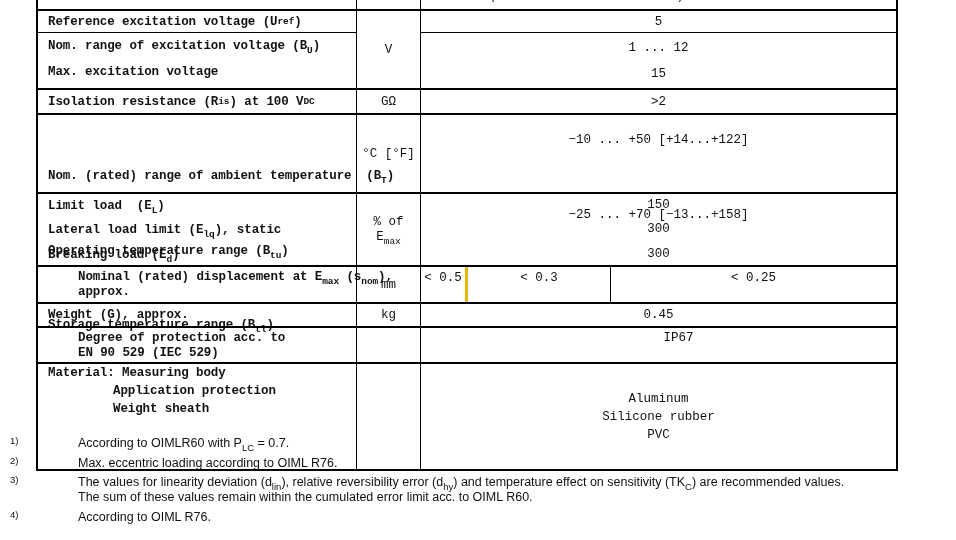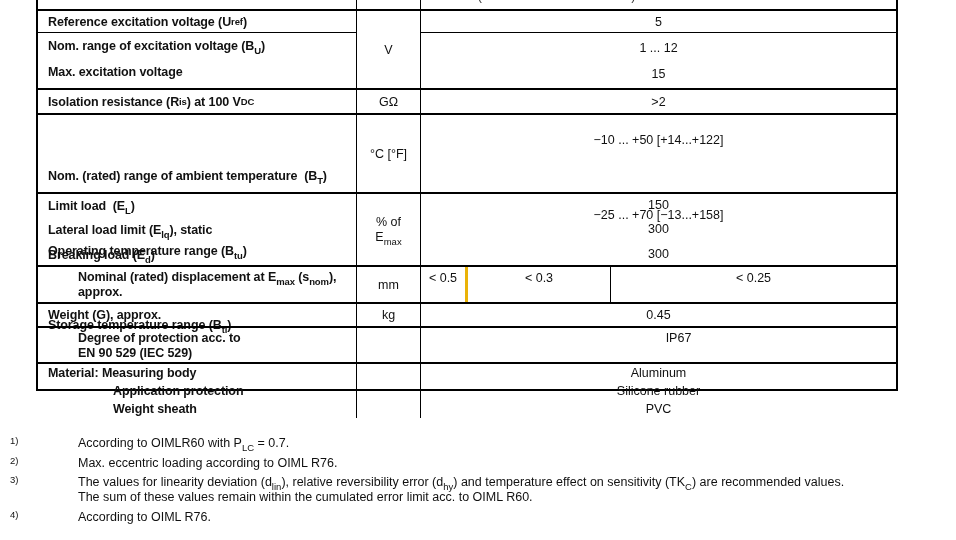--- a/index.html
+++ b/index.html
@@ -4,27 +4,28 @@
 <style>
   html,body{margin:0;padding:0;}
   body{
     width:956px;height:540px;position:relative;overflow:hidden;
     background:#ffffff;color:#111;
     font-family:"Liberation Sans", sans-serif;
     font-size:12.5px;
   }
   
   .tbl{
-    position:absolute;left:36px;top:0;width:862px;height:391px;
+    position:absolute;left:36px;top:0;width:862px;height:471px;
     box-sizing:border-box;
     border-left:2px solid #000;border-right:2px solid #000;border-bottom:2.5px solid #000;
     display:grid;
     grid-template-columns:319px 64px 1fr;
     grid-template-rows:11px 22px 57px 25px 79px 73px 37px 24px 36px 1fr;
     background:#fff;
+    font-family:Liberation Mono, monospace;
   }
   .c{box-sizing:border-box;display:flex;align-items:center;justify-content:center;
      text-align:center;min-width:0;}
   .br1{border-right:1px solid #000;}
   .bb1{border-bottom:1px solid #000;}
   .bb2{border-bottom:2px solid #000;}
   .p{justify-content:flex-start;text-align:left;padding-left:10px;font-weight:700;
      letter-spacing:-0.1px;white-space:nowrap;}
   .stack{flex-direction:column;}
   .stack.left{align-items:flex-start;}

